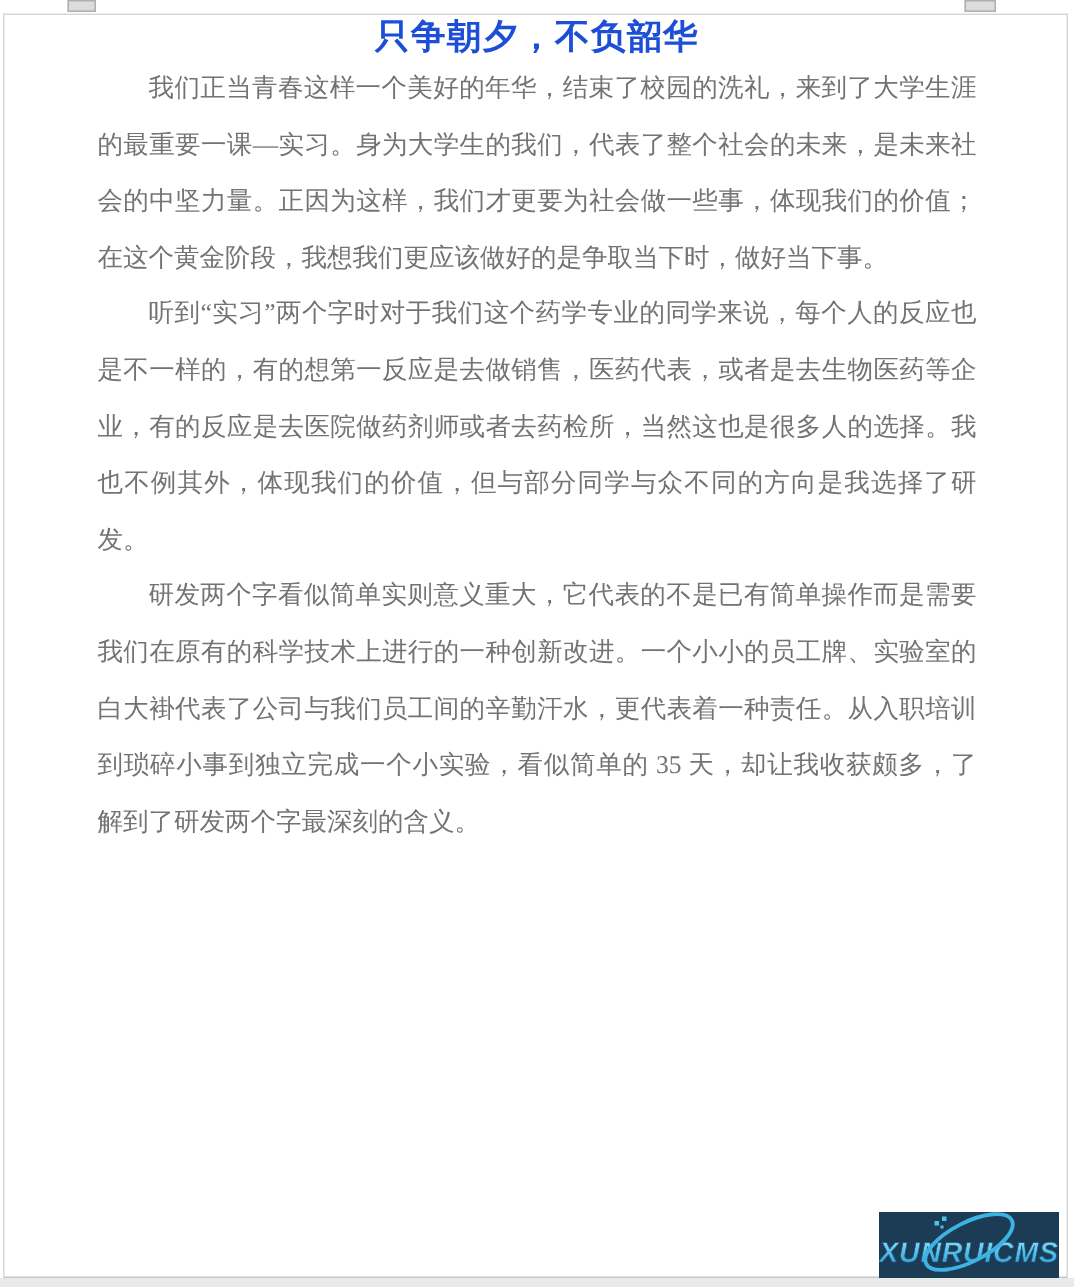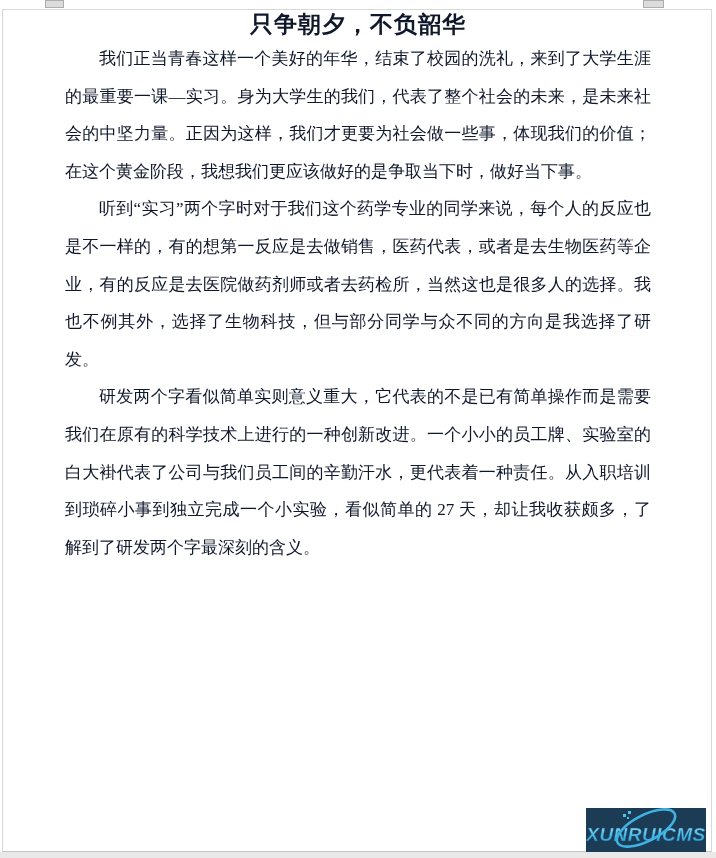--- a/index.html
+++ b/index.html
@@ -22,27 +22,27 @@
   .tab{
     position:absolute;top:0;height:8px;background:#dcdcdc;
     border:1px solid #aeaeae;box-sizing:border-box;
   }
   .tab-left{left:45px;width:19px;}
   .tab-right{left:643px;width:21px;}
 
   .title{
     position:absolute;top:8px;left:0;width:716px;margin:0;
     text-align:center;
-    font-size:23px;line-height:32px;font-weight:bold;color:#0f172a;
+    font-size:23px;line-height:32px;font-weight:bold;color:#1d4ed8;
     font-family:"Liberation Sans","DejaVu Sans",sans-serif;
     letter-spacing:1px;
   }
   .body-text{
     position:absolute;top:40px;left:65px;width:586px;
-    color:#0f172a;
+    color:#737373;
     font-family:"Liberation Serif","DejaVu Serif",serif;
     font-size:17px;line-height:37.6px;
     text-align:justify;
   }
   .body-text p{
     margin:0;padding:0;text-indent:2em;
   }
 
   
   .watermark{
@@ -61,22 +61,22 @@
 
 <div class="sheet"></div>
 
 <div class="tab tab-left"></div>
 <div class="tab tab-right"></div>
 
 <h1 class="title">只争朝夕，不负韶华</h1>
 
 <div class="body-text">
   <p>我们正当青春这样一个美好的年华，结束了校园的洗礼，来到了大学生涯的最重要一课—实习。身为大学生的我们，代表了整个社会的未来，是未来社会的中坚力量。正因为这样，我们才更要为社会做一些事，体现我们的价值；在这个黄金阶段，我想我们更应该做好的是争取当下时，做好当下事。</p>
-  <p>听到“实习”两个字时对于我们这个药学专业的同学来说，每个人的反应也是不一样的，有的想第一反应是去做销售，医药代表，或者是去生物医药等企业，有的反应是去医院做药剂师或者去药检所，当然这也是很多人的选择。我也不例其外，选择了生物科技，但与部分同学与众不同的方向是我选择了研发。</p>
-  <p>研发两个字看似简单实则意义重大，它代表的不是已有简单操作而是需要我们在原有的科学技术上进行的一种创新改进。一个小小的员工牌、实验室的白大褂代表了公司与我们员工间的辛勤汗水，更代表着一种责任。从入职培训到琐碎小事到独立完成一个小实验，看似简单的 27 天，却让我收获颇多，了解到了研发两个字最深刻的含义。</p>
+  <p>听到“实习”两个字时对于我们这个药学专业的同学来说，每个人的反应也是不一样的，有的想第一反应是去做销售，医药代表，或者是去生物医药等企业，有的反应是去医院做药剂师或者去药检所，当然这也是很多人的选择。我也不例其外，体现我们的价值，但与部分同学与众不同的方向是我选择了研发。</p>
+  <p>研发两个字看似简单实则意义重大，它代表的不是已有简单操作而是需要我们在原有的科学技术上进行的一种创新改进。一个小小的员工牌、实验室的白大褂代表了公司与我们员工间的辛勤汗水，更代表着一种责任。从入职培训到琐碎小事到独立完成一个小实验，看似简单的 35 天，却让我收获颇多，了解到了研发两个字最深刻的含义。</p>
 </div>
 
 <div class="watermark">
   <svg viewBox="0 0 120 45" xmlns="http://www.w3.org/2000/svg">
     <defs>
       <linearGradient id="wmg" x1="0" y1="0" x2="0" y2="1">
         <stop offset="0" stop-color="#9be0f7"></stop>
         <stop offset="0.55" stop-color="#4db9e6"></stop>
         <stop offset="1" stop-color="#2a96cd"></stop>
       </linearGradient>

